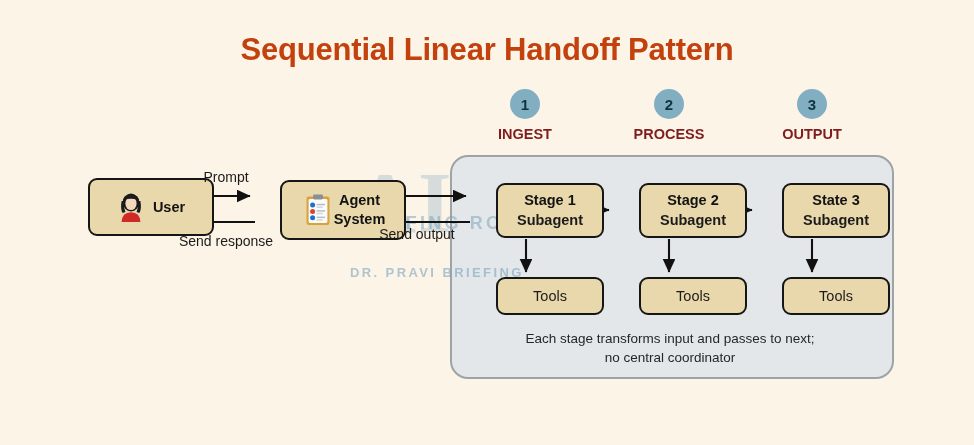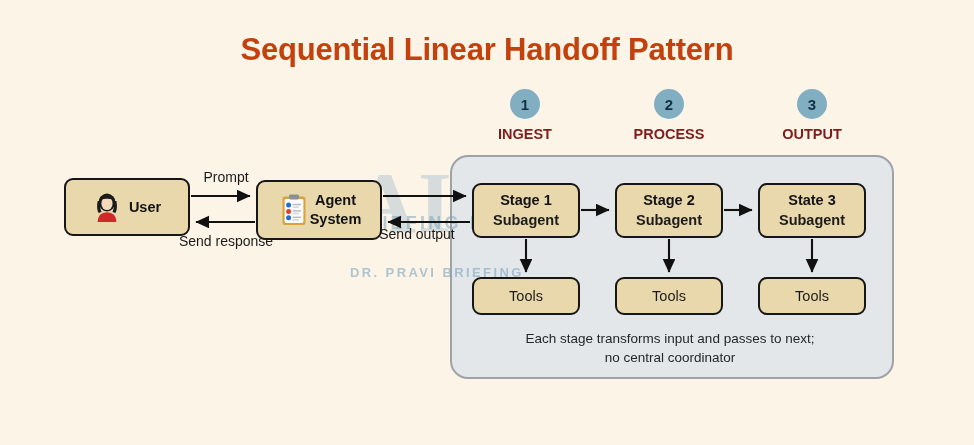--- a/index.html
+++ b/index.html
@@ -112,20 +112,21 @@
     position: absolute;
     background: #e8d8ac;
     border: 2.2px solid #161616;
     border-radius: 9px;
     box-sizing: border-box;
     display: flex;
     flex-direction: column;
     align-items: center;
     justify-content: center;
     z-index: 5;
+    margin-left: 24px;
   }
   .box-title {
     font-size: 14.5px;
     font-weight: bold;
     color: #121212;
     line-height: 19px;
   }
   .box-sub {
     font-size: 14.5px;
     font-weight: bold;

